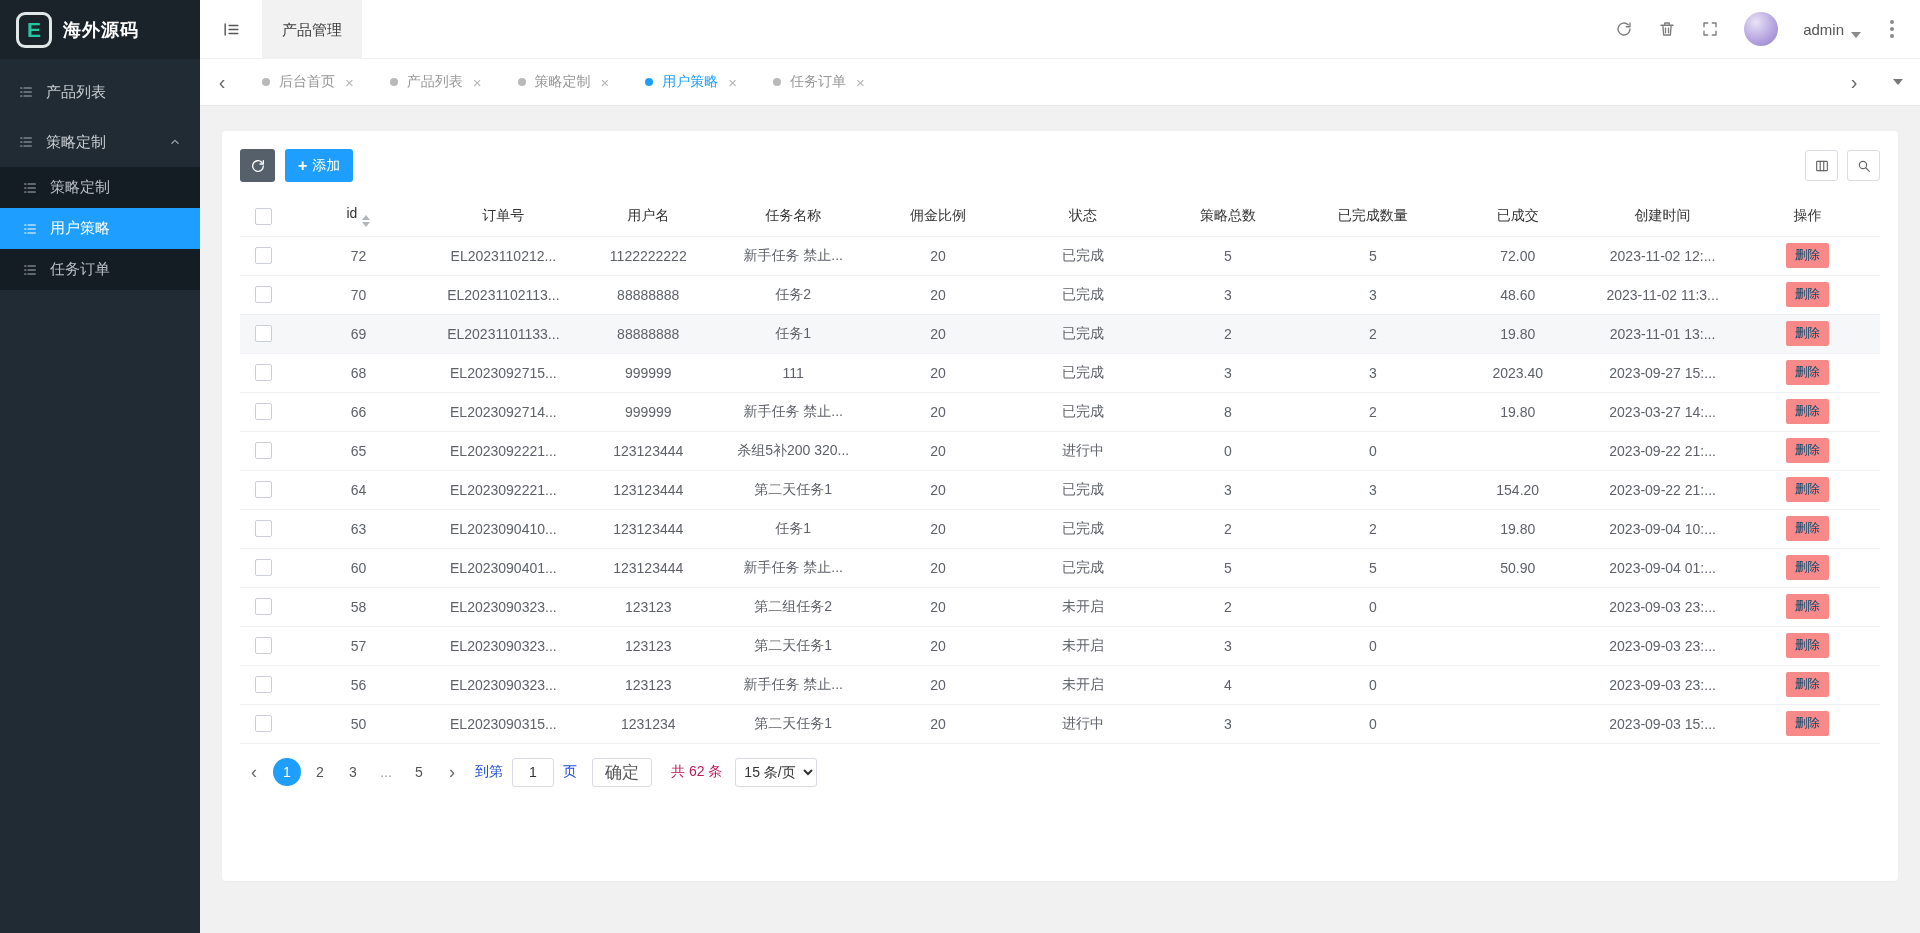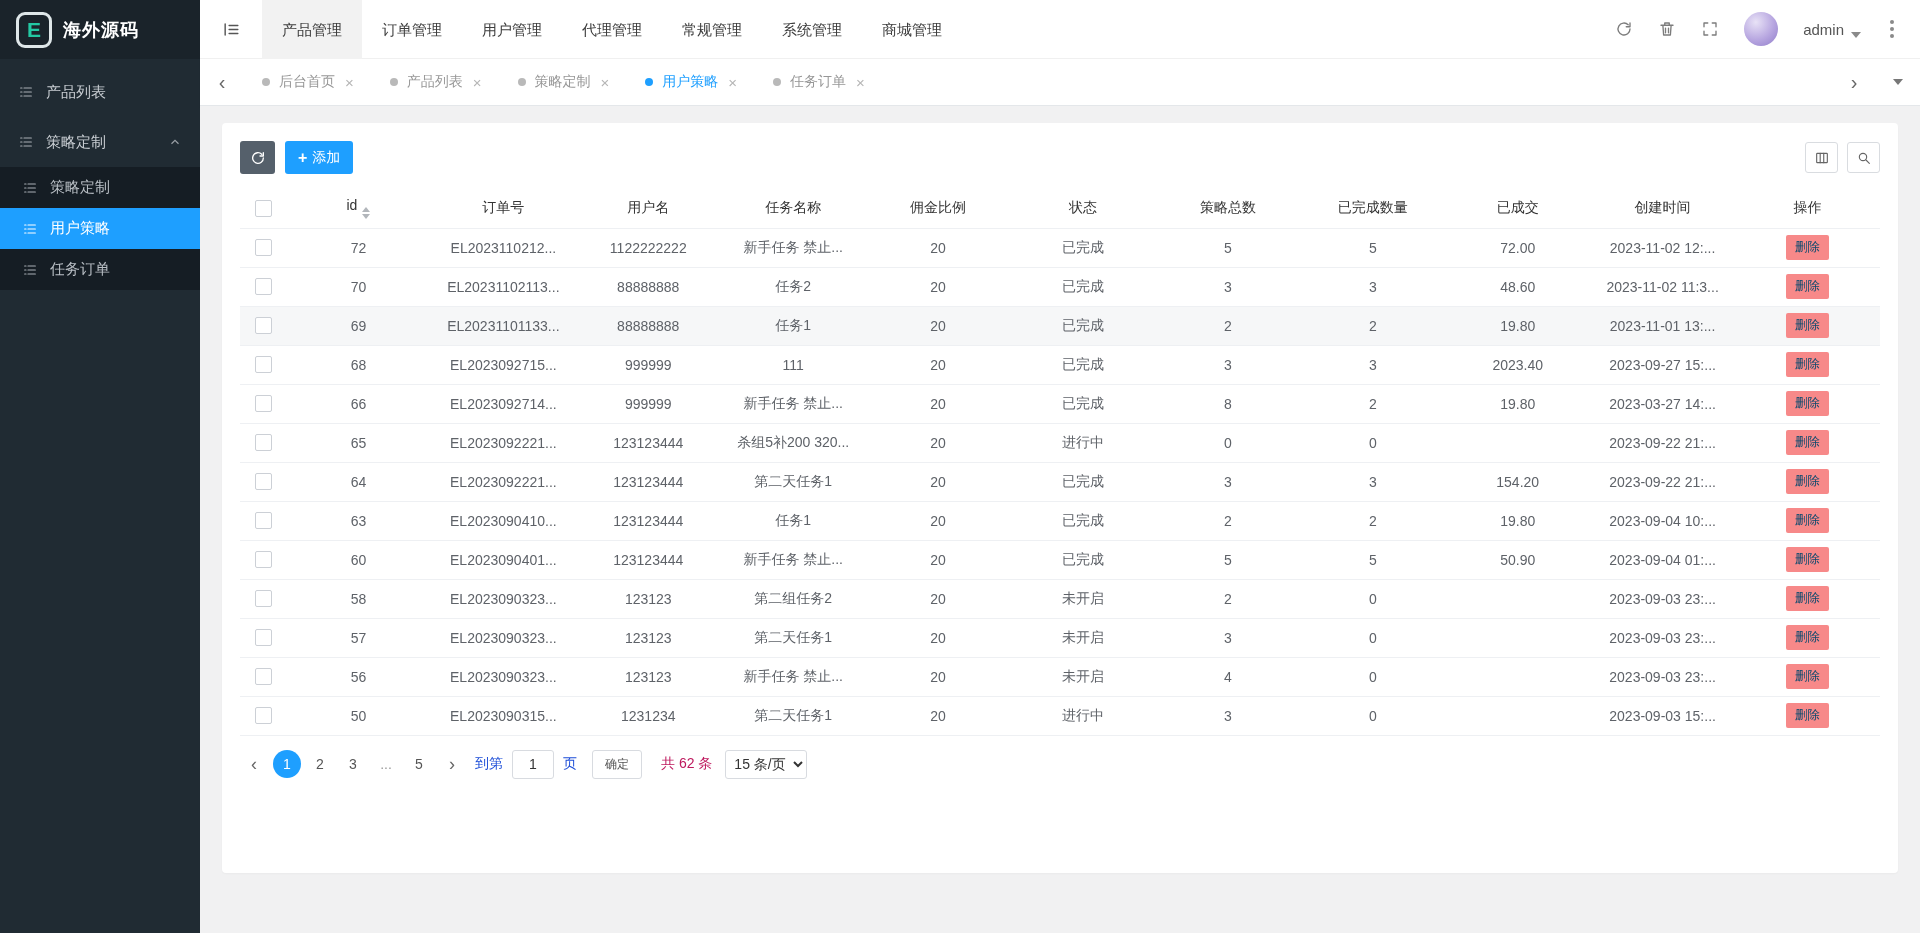--- a/index.html
+++ b/index.html
@@ -21,21 +21,21 @@
   .sub-item { height:41px; display:flex; align-items:center; gap:12px; padding:0 22px; color:#b9bfc5; font-size:15px; cursor:pointer; }
   .sub-item.active { background:#1e9fff; color:#fff; }
   .sub-item.active .mi { stroke:#fff; }
 
   
   .main { flex:1; display:flex; flex-direction:column; min-width:0; }
 
   .navbar { height:59px; background:#fff; display:flex; align-items:center; border-bottom:1px solid #f0f0f0; flex-shrink:0; }
   .hamburger { width:62px; height:59px; display:flex; align-items:center; justify-content:center; cursor:pointer; }
   .hamburger svg { width:19px; height:19px; stroke:#555; fill:none; stroke-width:1.8; stroke-linecap:round; }
-  .topnav { display:flex; height:59px; }
+  .topnav { display:flex; height:59px;flex-direction:column; }
   .nav-item { padding:0 20px; line-height:59px; font-size:15px; color:#3d3d3d; cursor:pointer; white-space:nowrap; }
   .nav-item.active { background:#f2f2f2; }
   .nav-right { margin-left:auto; display:flex; align-items:center; gap:25px; padding-right:22px; }
   .nav-icon { cursor:pointer; display:flex; align-items:center; }
   .nav-icon svg { width:18px; height:18px; stroke:#7c7c7c; fill:none; stroke-width:1.8; stroke-linecap:round; stroke-linejoin:round; }
   .avatar { width:34px; height:34px; border-radius:50%; background:radial-gradient(circle at 35% 30%, #e8e2f6 0%, #b7a6e0 55%, #8f7cc9 100%); cursor:pointer; }
   .user { display:flex; align-items:flex-end; gap:7px; color:#555; font-size:15px; cursor:pointer; }
   .caret-down { width:0; height:0; border-left:5px solid transparent; border-right:5px solid transparent; border-top:6px solid #8a8a8a; }
   .more { cursor:pointer; padding:0 4px; height:20px; display:flex; align-items:center; }
   .dots { width:4px; height:4px; border-radius:50%; background:#8a8a8a; box-shadow:0 -7px 0 #8a8a8a, 0 7px 0 #8a8a8a; display:block; }
@@ -48,21 +48,21 @@
   .tabs { flex:1; display:flex; height:47px; overflow:hidden; }
   .tab { display:inline-flex; align-items:center; gap:9px; padding:0 18px; height:47px; color:#979797; font-size:14px; cursor:pointer; white-space:nowrap; }
   .tab .dot { width:8px; height:8px; border-radius:50%; background:#b9b9b9; }
   .tab.active { color:#1e9fff; }
   .tab.active .dot { background:#1e9fff; }
   .tab-close { color:#b5b5b5; font-size:15px; margin-left:1px; }
   .tab-close::before { content:"\00D7"; }
 
   
   .content { flex:1; padding:17px 22px; background:#f1f1f2; min-height:0; }
-  .card { background:#fff; border-radius:4px; padding:18px; height:750px; box-shadow:0 1px 2px rgba(0,0,0,.03); }
+  .card { background:#fff; border-radius:4px; padding:18px; height:750px; box-shadow:0 1px 2px rgba(0,0,0,.03);margin-top:8px; }
 
   .toolbar { display:flex; align-items:center; gap:10px; margin-bottom:14px; }
   .btn-refresh { width:35px; height:33px; background:#55606b; border:none; border-radius:3px; display:flex; align-items:center; justify-content:center; cursor:pointer; }
   .btn-refresh svg { width:16px; height:16px; stroke:#fff; fill:none; stroke-width:2; stroke-linecap:round; stroke-linejoin:round; }
   .btn-add { height:33px; padding:0 13px; background:#1e9fff; color:#fff; border:none; border-radius:3px; font-size:14px; cursor:pointer; display:flex; align-items:center; gap:5px; font-family:inherit; }
   .plus-icon::before { content:"\002B"; font-size:16px; font-weight:bold; }
   .tool-right { margin-left:auto; display:flex; gap:9px; }
   .icon-btn { width:33px; height:31px; background:#fff; border:1px solid #d9dce0; border-radius:3px; display:flex; align-items:center; justify-content:center; cursor:pointer; }
   .icon-btn svg { width:16px; height:16px; stroke:#666; fill:none; stroke-width:1.7; stroke-linecap:round; }
 
@@ -81,21 +81,21 @@
 
   .pagination { display:flex; align-items:center; gap:5px; margin-top:14px; font-size:14px; color:#666; }
   .page-arrow { width:28px; height:28px; display:flex; align-items:center; justify-content:center; color:#666; font-size:18px; cursor:pointer; }
   .page-arrow.prev::before { content:"\2039"; }
   .page-arrow.next::before { content:"\203A"; }
   .page-num { min-width:28px; height:28px; border-radius:50%; display:flex; align-items:center; justify-content:center; color:#555; cursor:pointer; }
   .page-num.active { background:#1e9fff; color:#fff; }
   .page-num.ellipsis { cursor:default; color:#999; }
   .pg-text { margin:0 4px; color:#1d4ed8; }
   .goto-input { width:42px; height:29px; border:1px solid #d8dbe0; border-radius:3px; text-align:center; font-size:14px; color:#333; font-family:inherit; }
-  .confirm-btn { height:29px; padding:0 12px; border:1px solid #d8dbe0; background:#fff; border-radius:3px; color:#555; font-size:12px; cursor:pointer; margin:0 6px; font-family:inherit; }
+  .confirm-btn { height:29px; padding:0 12px; border:1px solid #d8dbe0; background:#fff; border-radius:3px; color:#555; font-size:17px; cursor:pointer; margin:0 6px; font-family:inherit; }
   .total-text { margin:0 8px; color:#be185d; }
   .page-size-select { height:29px; border:1px solid #d8dbe0; border-radius:3px; background:#fff; color:#333; font-size:14px; padding:0 4px; font-family:inherit; }
 </style>
 </head>
 <body>
 
 <div class="app">
 
   <aside class="sidebar">
     <div class="logo-bar">

